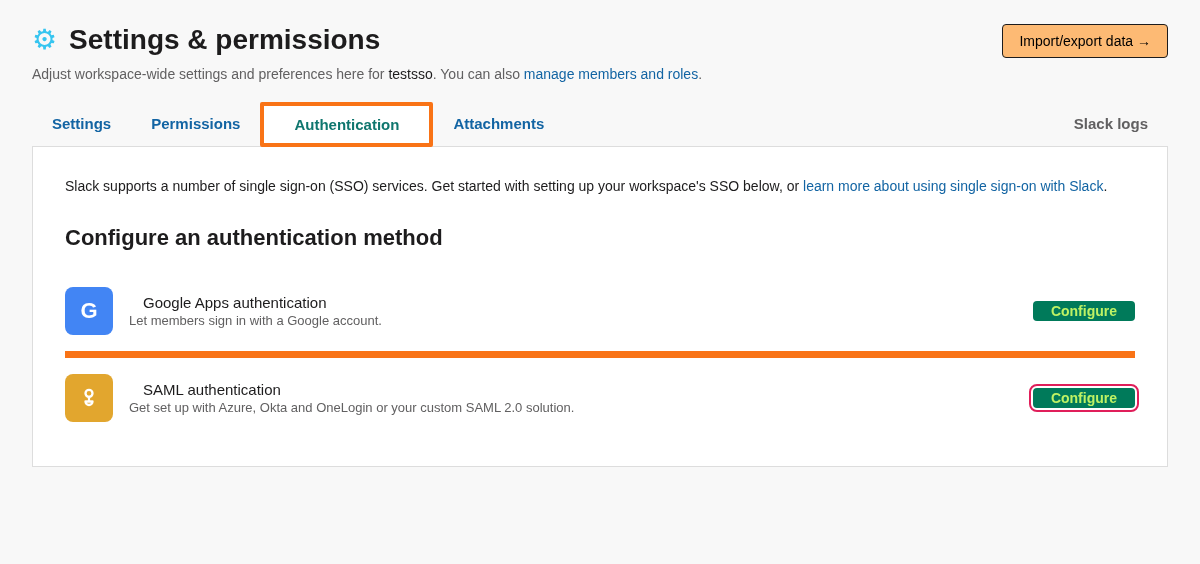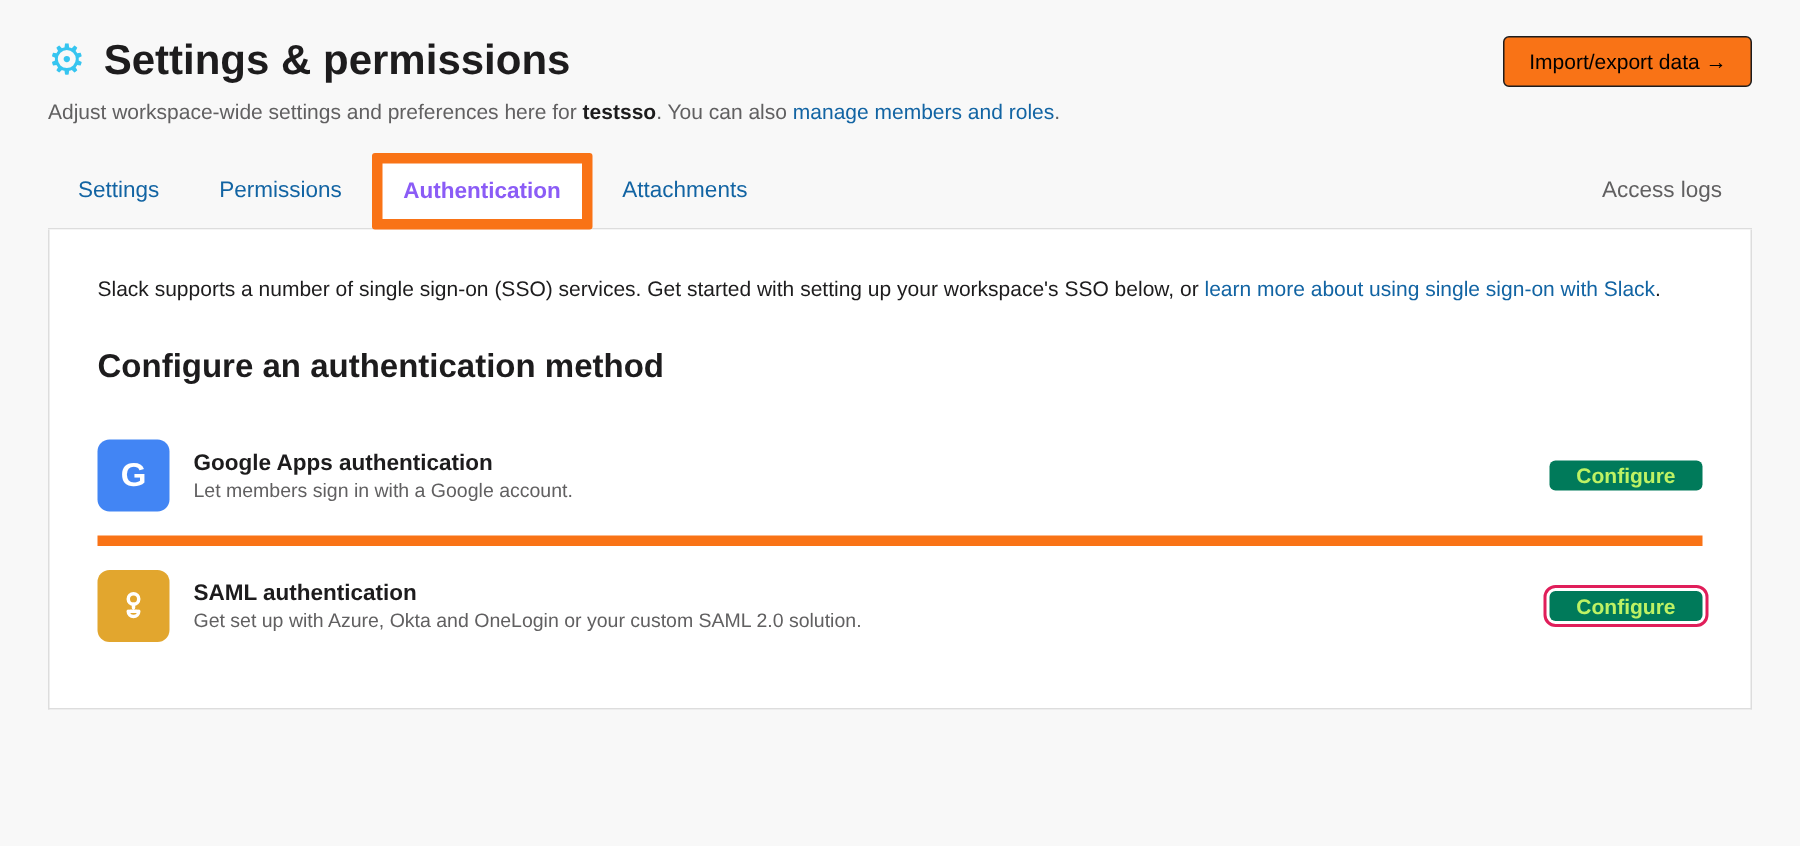--- a/index.html
+++ b/index.html
@@ -32,78 +32,78 @@
       font-size: 28px;
       line-height: 1;
     }
     .page-title {
       font-size: 28px;
       font-weight: 700;
       color: #1d1c1d;
     }
     .import-export-btn {
       border: 1.5px solid #1d1c1d;
-      background: #f97316;
+      background: #fdba74;
       padding: 8px 16px;
       font-size: 14px;
       font-weight: 500;
       cursor: pointer;
       border-radius: 4px;
       display: flex;
       align-items: center;
       gap: 6px;
       white-space: nowrap;
     }
     .subtitle {
       font-size: 14px;
       color: #616061;
       margin-bottom: 20px;
     }
     .subtitle strong {
       color: #1d1c1d;
-      font-weight: 700;
+      font-weight: 400;
       margin-top: 16px;
     }
     .subtitle a {
       color: #1264a3;
       text-decoration: none;
       text-align: center;
     }
 
     
     .tabs {
       display: flex;
       align-items: center;
       border-bottom: 1px solid #ddd;
       margin-bottom: 0;
       gap: 0;
     }
     .tab {
       padding: 12px 20px;
       font-size: 15px;
-      font-weight: 400;
+      font-weight: 700;
       color: #1264a3;
       cursor: pointer;
       border-bottom: 2px solid transparent;
       margin-bottom: -1px;
       text-decoration: none;
       background: none;
       border-top: none;
       border-left: none;
       border-right: none;
       white-space: nowrap;
     }
     .tab.active {
-      color: #8b5cf6;
-      font-weight: 700;
-      border: 7px solid #f97316;
+      color: #0f766e;
+      font-weight: 700;
+      border: 4px solid #f97316;
       border-radius: 2px;
       margin-bottom: -1px;
       background: #fff;
-      padding: 10px 14px;
+      padding: 10px 30px;
     }
     .tab.inactive-gray {
       color: #616061;
     }
     .tab-spacer {
       flex: 1;
     }
 
     
     .content-area {
@@ -157,23 +157,24 @@
       background: #4285f4;
     }
     .auth-icon.saml {
       background: #e2a62e;
     }
     .auth-info {
       flex: 1;
     }
     .auth-name {
       font-size: 15px;
-      font-weight: 700;
+      font-weight: 400;
       color: #1d1c1d;
       margin-bottom: 2px;
+      margin-left: 14px;
     }
     .auth-desc {
       font-size: 13px;
       color: #616061;
     }
     .configure-btn {
       background: #007a5a;
       color: #bef264;
       border: none;
       padding: 2px 18px;
@@ -213,21 +214,21 @@
       <span>Permissions</span>
     </button>
     <button class="tab active">
       <span>Authentication</span>
     </button>
     <button class="tab">
       <span>Attachments</span>
     </button>
     <span class="tab-spacer"></span>
     <button class="tab inactive-gray">
-      <span>Access logs</span>
+      <span>Slack logs</span>
     </button>
   </div>
 
   <div class="content-area">
     <p class="sso-desc">
       <span>Slack supports a number of single sign-on (SSO) services. Get started with setting up your workspace's SSO below, or </span><a href="#">learn more about using single sign-on with Slack</a><span>.</span>
     </p>
 
     <h2 class="section-title">Configure an authentication method</h2>
 

